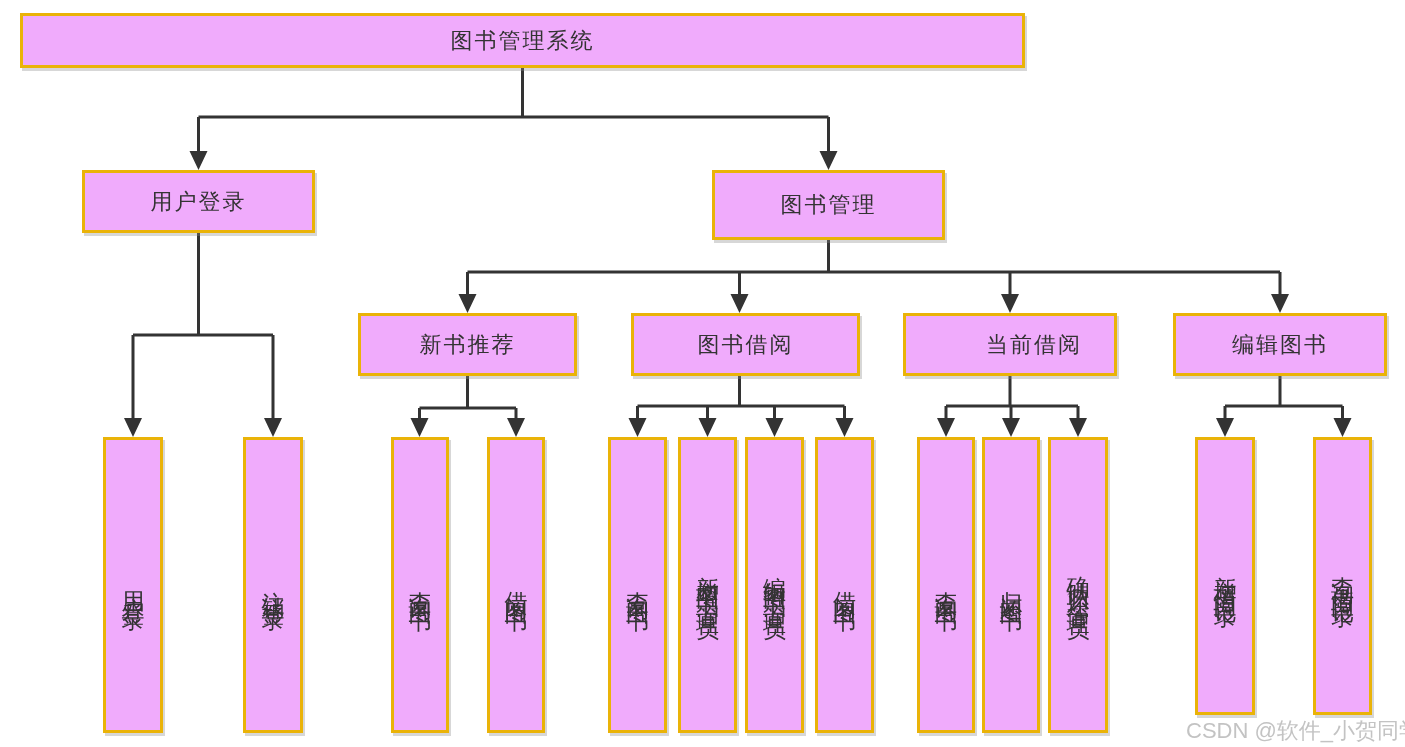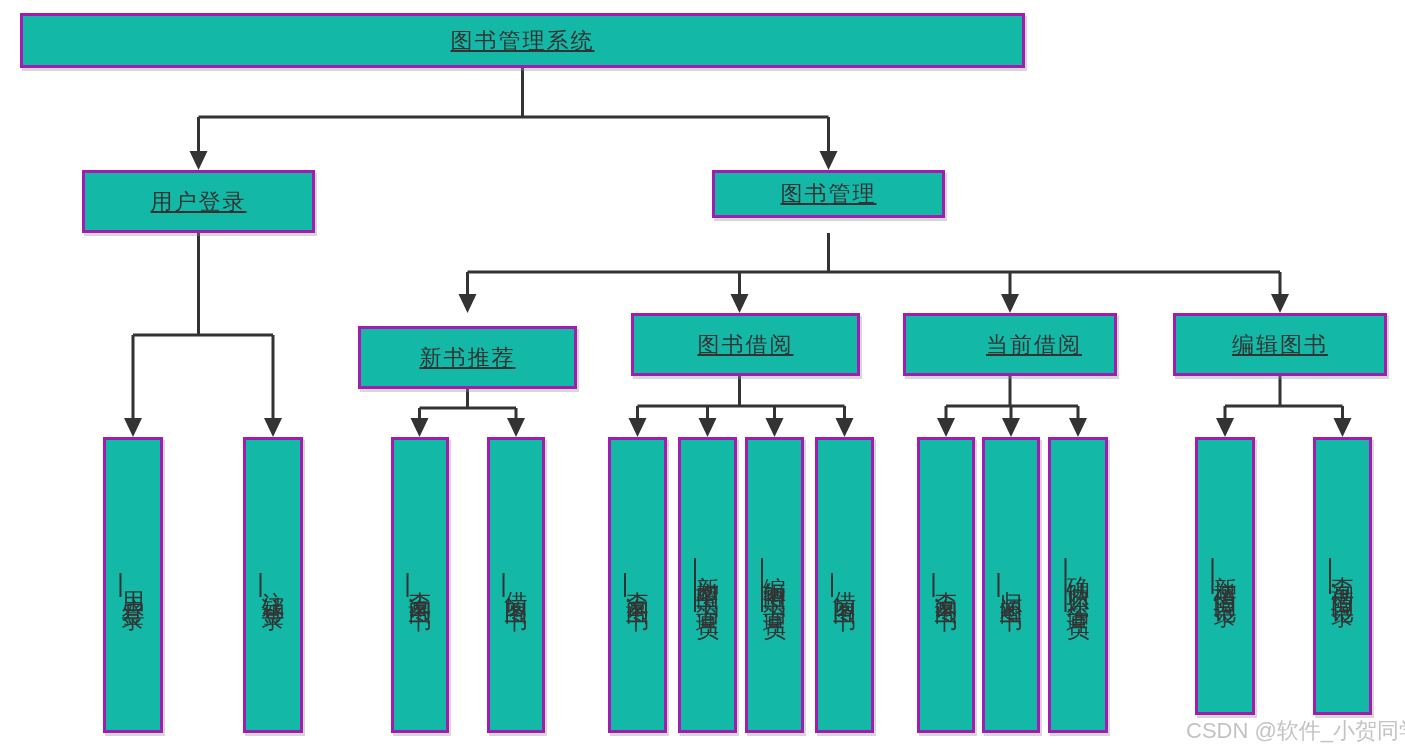--- a/index.html
+++ b/index.html
@@ -4,26 +4,25 @@
 <style>
   * { margin:0; padding:0; box-sizing:border-box; }
   html,body { background:#ffffff; }
   body { font-family:"Liberation Sans","DejaVu Sans",sans-serif; }
   #stage {
     position:relative; width:1405px; height:747px;
     background:#ffffff; overflow:hidden;
   }
   svg.connectors { position:absolute; left:0; top:0; width:1405px; height:747px; }
   .node {
-    position:absolute; background:#14b8a6;
-    border:3px solid #a21caf; color:#333333;
+    position:absolute; background:#f0abfc;
+    border:3px solid #eab308; color:#333333;
     display:flex; align-items:center; justify-content:center;
     box-shadow:2px 3px 0 rgba(140,140,140,0.35);
     z-index:2;
-    text-decoration:underline;
   }
   .hbox { font-size:22px; letter-spacing:2px; white-space:nowrap; }
   .leaf {
     writing-mode:vertical-rl;
     font-size:23px; letter-spacing:6px; line-height:1.0;
     top:437px; height:296px; width:60px;
   }
   .leaf.short { height:278px; }
   .watermark {
     position:absolute; left:1186px; top:716px;
@@ -71,23 +70,23 @@
       M937 418 L955 418 L946 437 Z
       M1002 418 L1020 418 L1011 437 Z
       M1069 418 L1087 418 L1078 437 Z
       M1216 418 L1234 418 L1225 437 Z
       M1333.5 418 L1351.5 418 L1342.5 437 Z"></path>
   </svg>
 
   <div class="node hbox" style="left:20px; top:13px; width:1005px; height:55px;">图书管理系统</div>
 
   <div class="node hbox" style="left:82px; top:170px; width:233px; height:63px;">用户登录</div>
-  <div class="node hbox" style="left:712px; top:170px; width:233px; height:48px;">图书管理</div>
+  <div class="node hbox" style="left:712px; top:170px; width:233px; height:70px;">图书管理</div>
 
-  <div class="node hbox" style="left:358px; top:326px; width:219px; height:63px;">新书推荐</div>
+  <div class="node hbox" style="left:358px; top:313px; width:219px; height:63px;">新书推荐</div>
   <div class="node hbox" style="left:631px; top:313px; width:229px; height:63px;">图书借阅</div>
   <div class="node hbox" style="left:903px; top:313px; width:214px; height:63px;padding-left:48px;">当前借阅</div>
   <div class="node hbox" style="left:1173px; top:313px; width:214px; height:63px;">编辑图书</div>
 
   <div class="node leaf" style="left:103px;">用户登录</div>
   <div class="node leaf" style="left:243px;">注销登录</div>
 
   <div class="node leaf" style="left:391px; width:58px;">查询图书</div>
   <div class="node leaf" style="left:487px; width:58px;">借阅图书</div>
 

